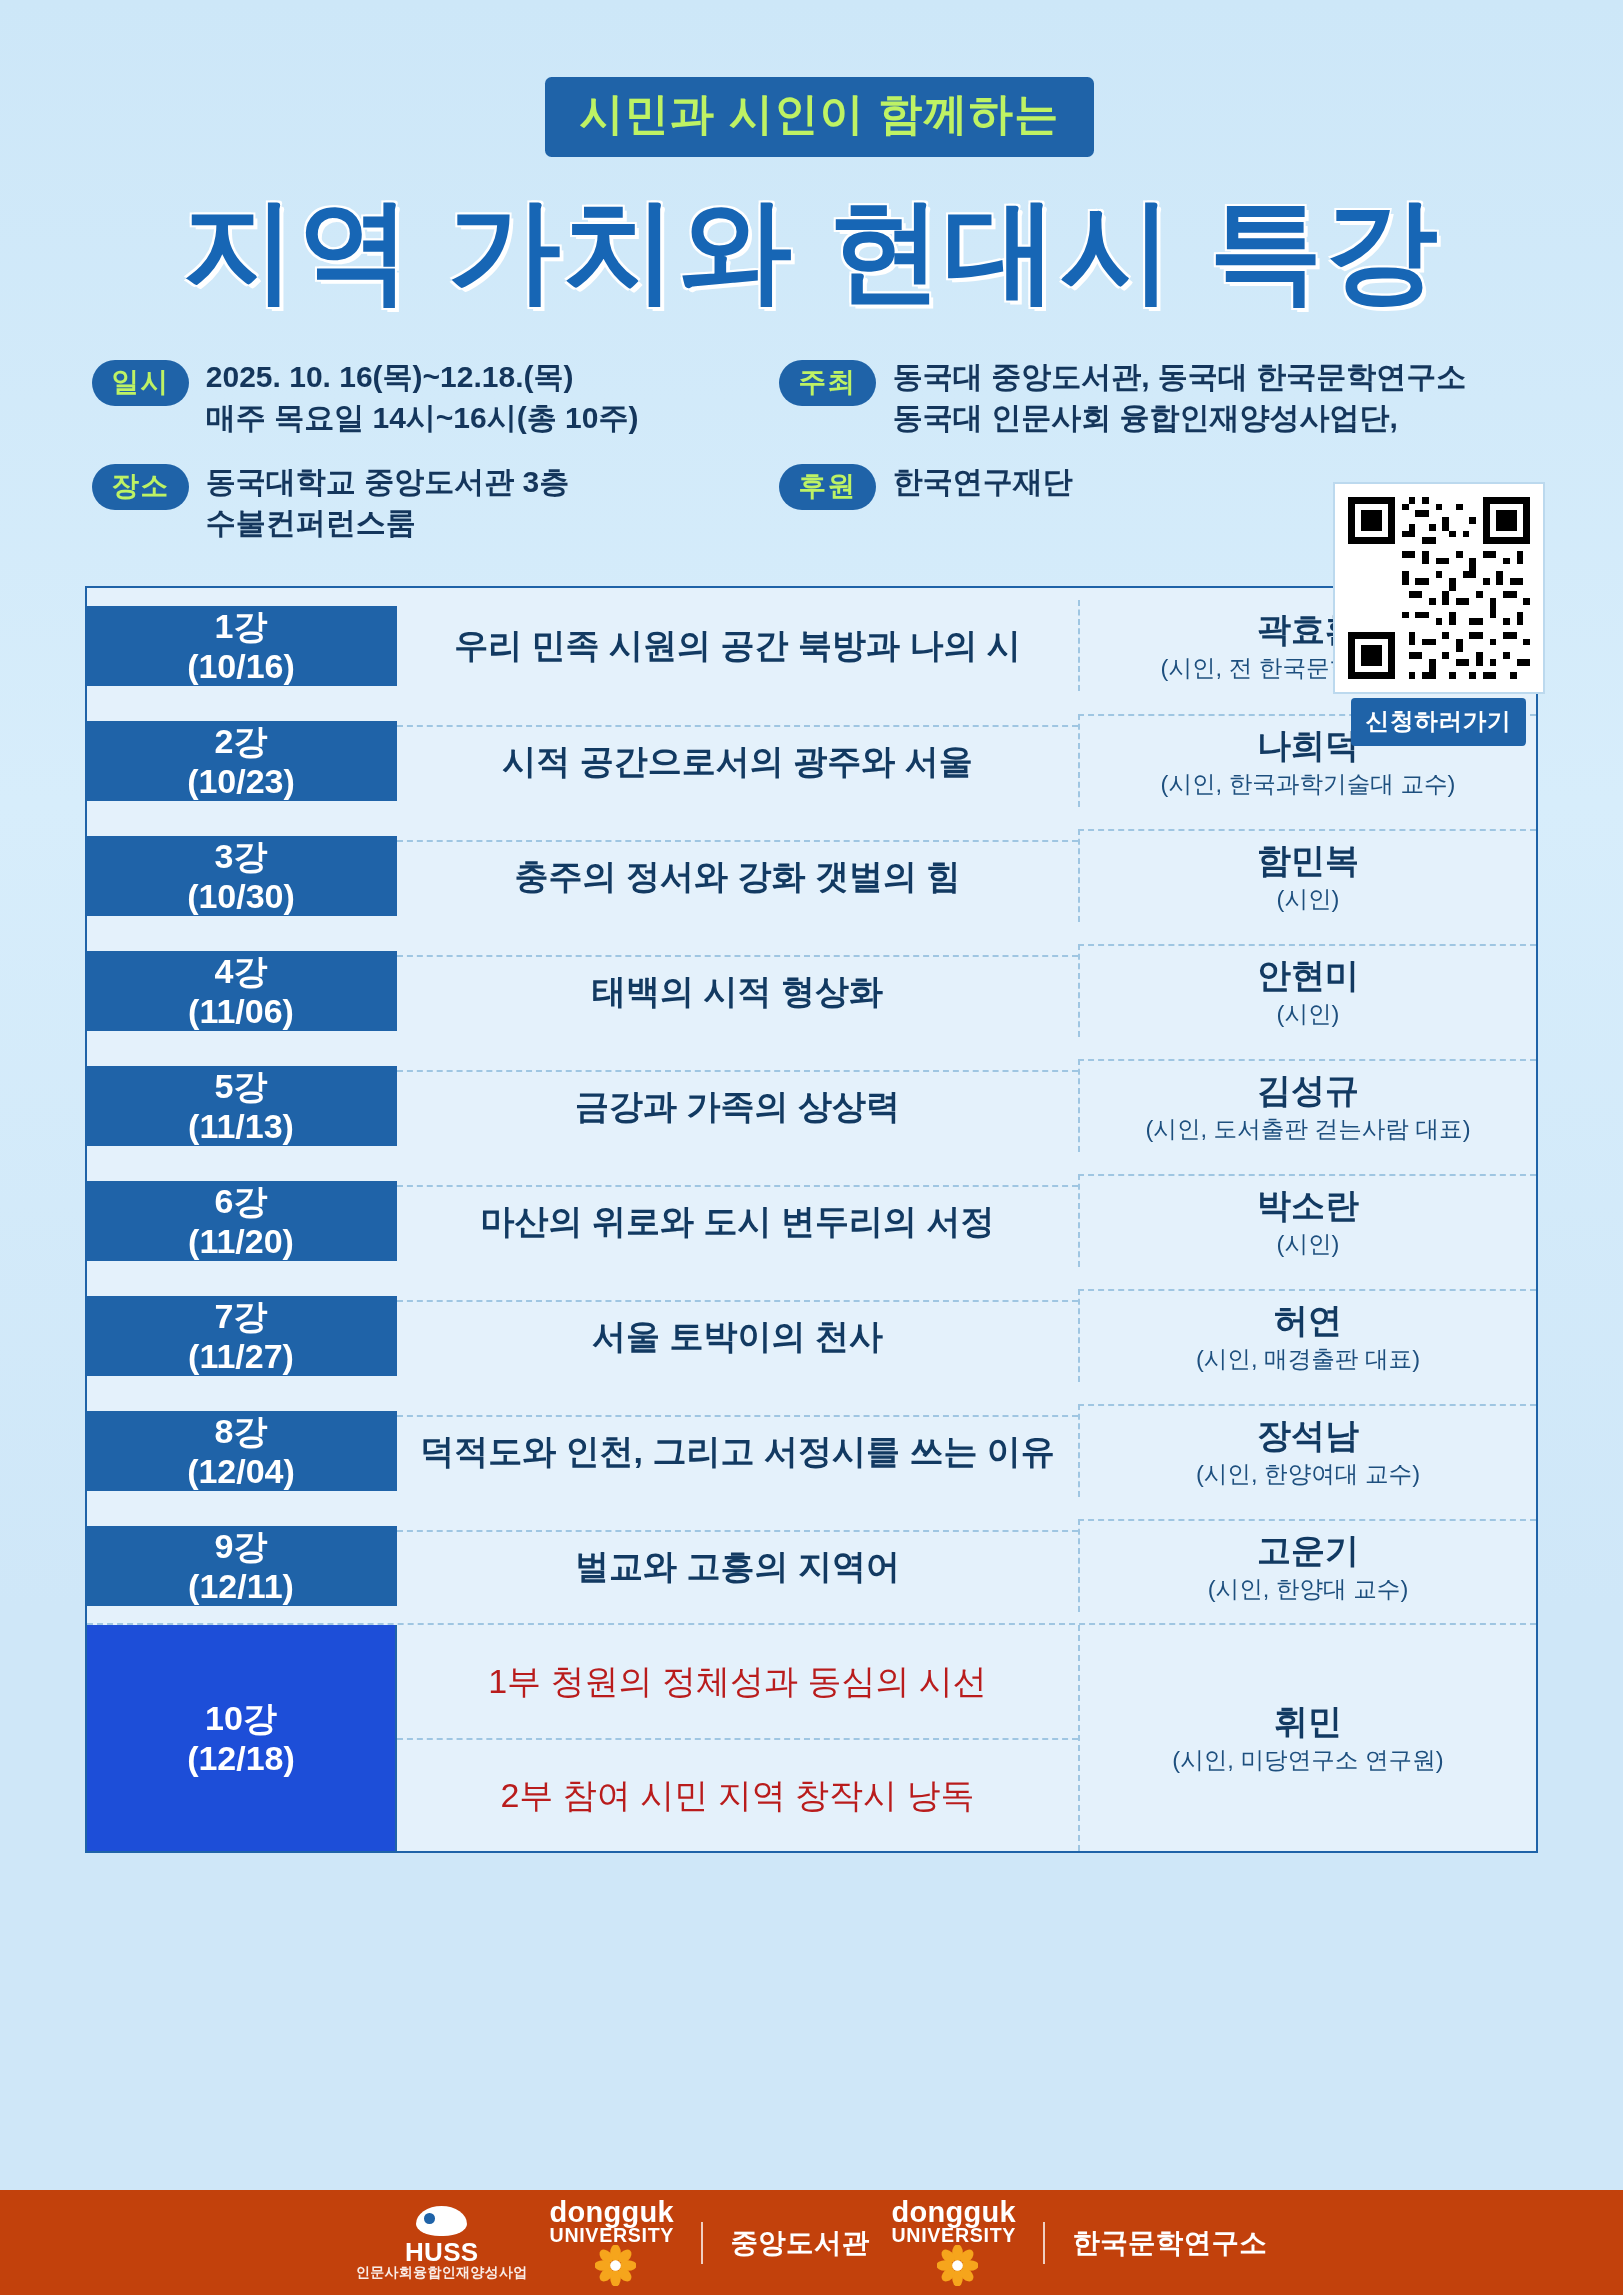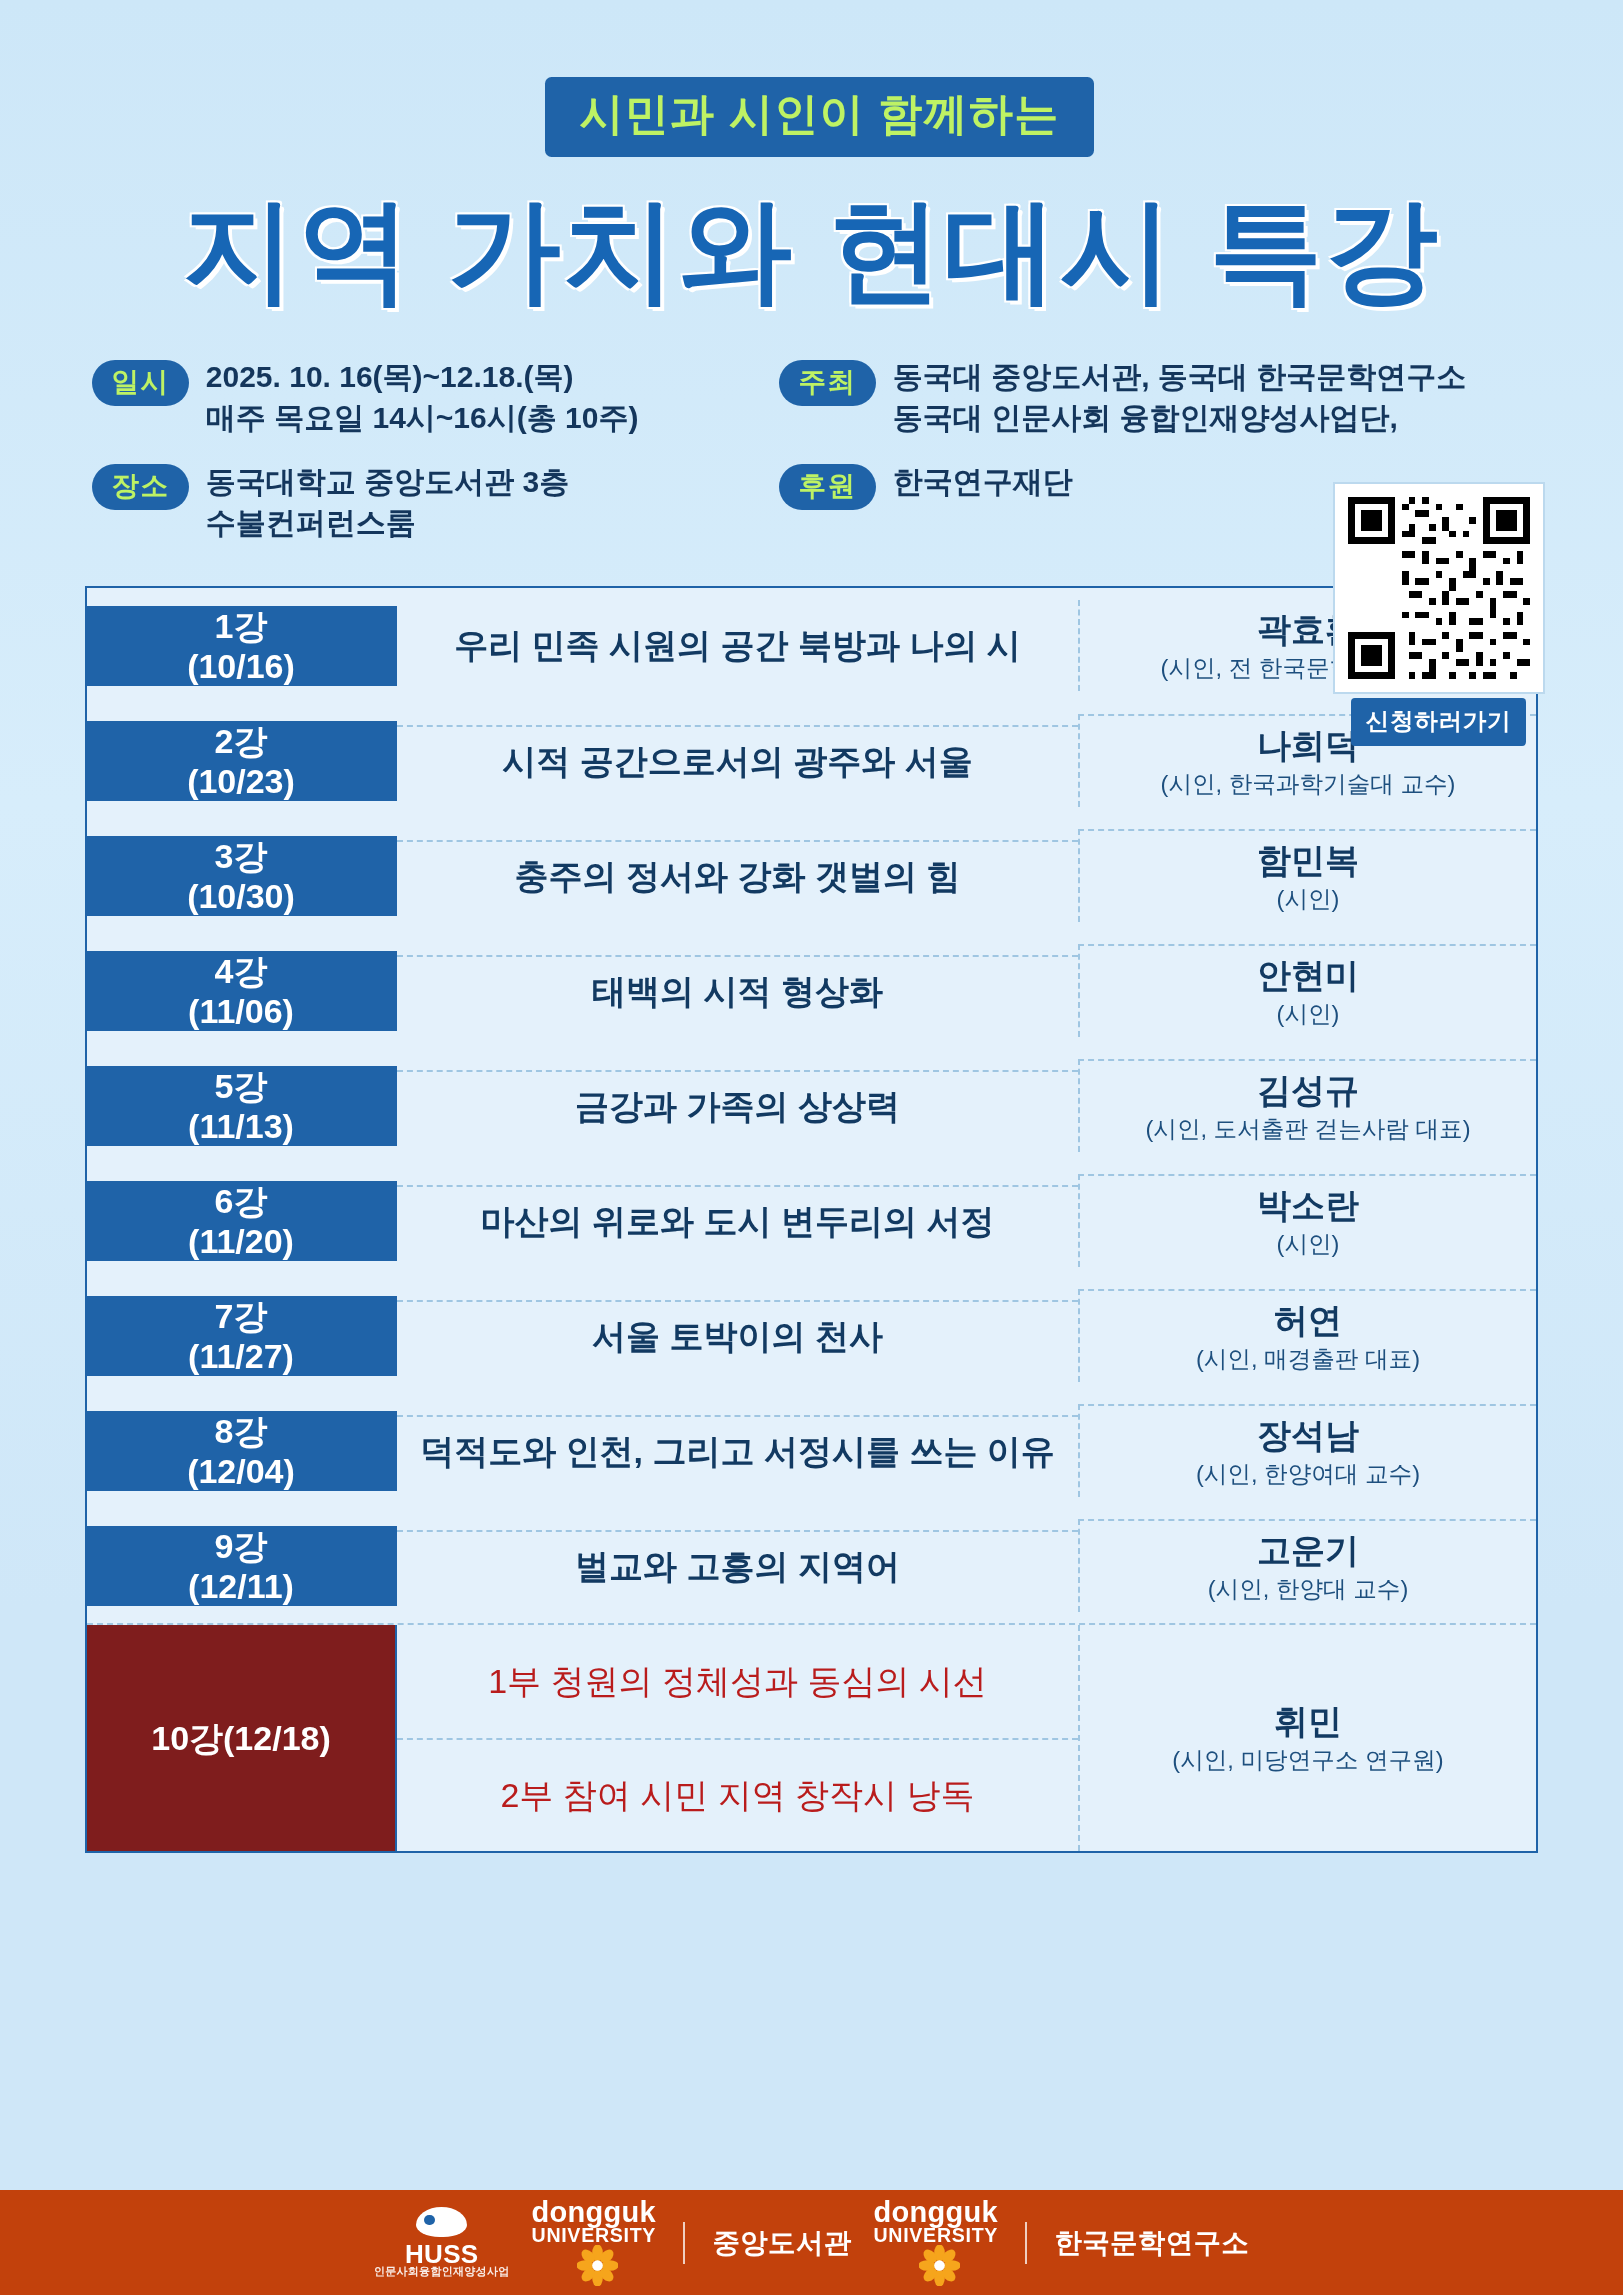--- a/index.html
+++ b/index.html
@@ -196,26 +196,26 @@
   }
   
   .merged-row {
     display: flex;
     align-items: stretch;
     border-top: 2px dashed #9fc6e2;
   }
   .merged-no {
     width: 308px;
     flex: 0 0 308px;
-    background: #7f1d1d;
+    background: #1d4ed8;
     color: #ffffff;
     font-size: 34px;
     font-weight: bold;
     display: flex;
-    flex-direction: row;
+    flex-direction: column;
     align-items: center;
     justify-content: center;
     line-height: 1.18;
     text-align: center;
     border-right: 2px solid #1f63a8;
   }
   .merged-mid {
     flex: 1 1 auto;
     display: flex;
     flex-direction: column;
@@ -285,21 +285,21 @@
     content: "";
     position: absolute;
     left: 7.9px;
     top: 7.9px;
     width: 10.5px;
     height: 10.5px;
     background: #1f63a8;
     border-radius: 50%;
   }
   .huss-text { font-size: 26px; margin-top: 3.9px; }
-  .huss-sub { font-size: 11px; margin-top: 0; letter-spacing: 0.3px; opacity: 0.9; font-family: Liberation Mono, monospace; }
+  .huss-sub { font-size: 14px; margin-top: 0; letter-spacing: 0.3px; opacity: 0.9; }
   .dg {
     display: flex;
     align-items: center;
   }
   .dg-text { font-size: 29px; line-height: 0.95; }
   .dg-text .small { display: block; font-size: 19.6px; letter-spacing: 0.7px; }
   .dg-flower {
     width: 41px;
     height: 41px;
     margin-left: 6.5px;

